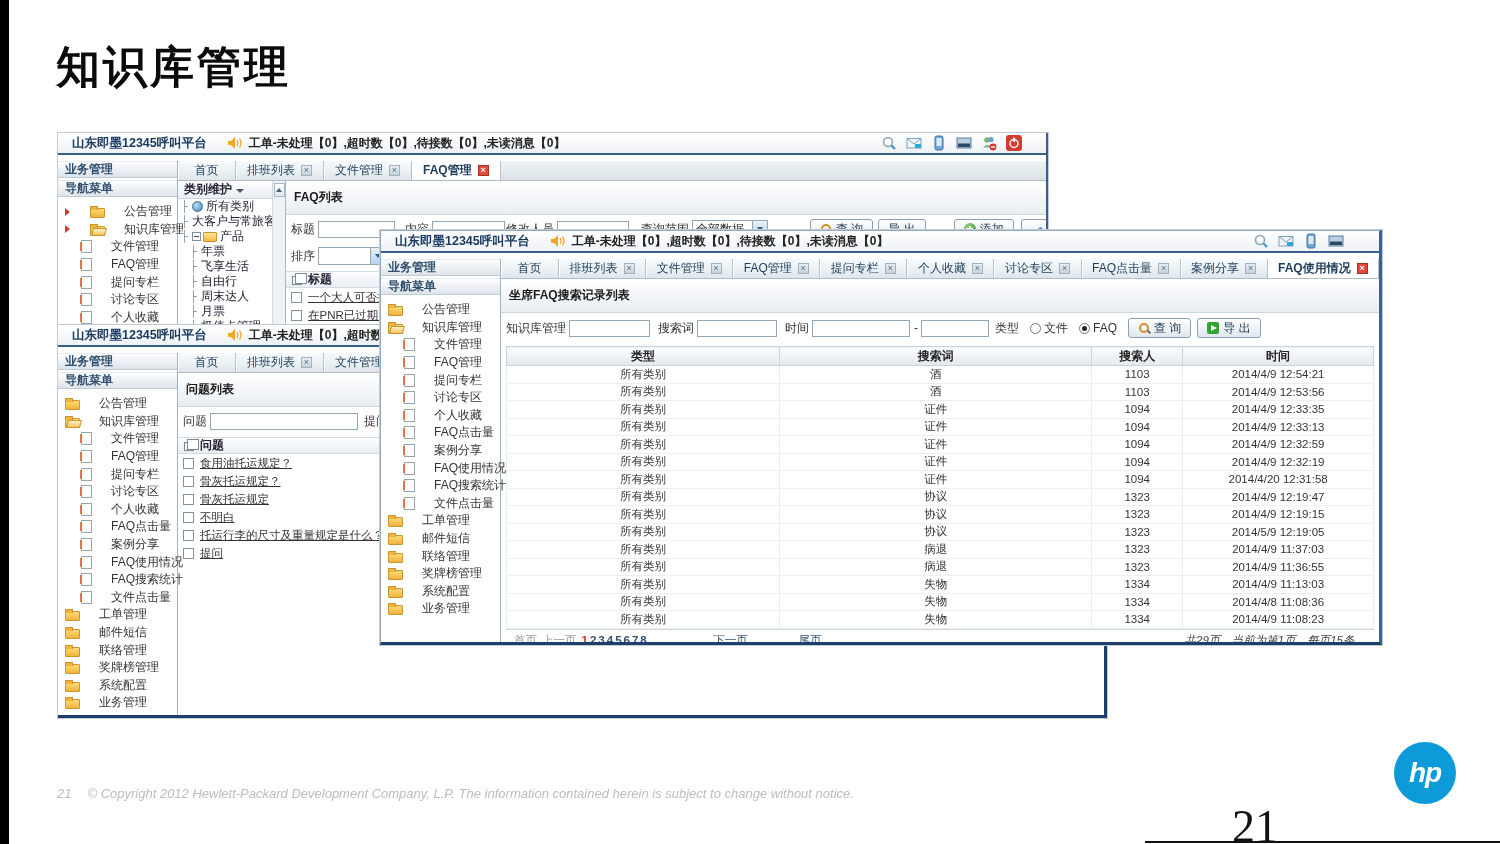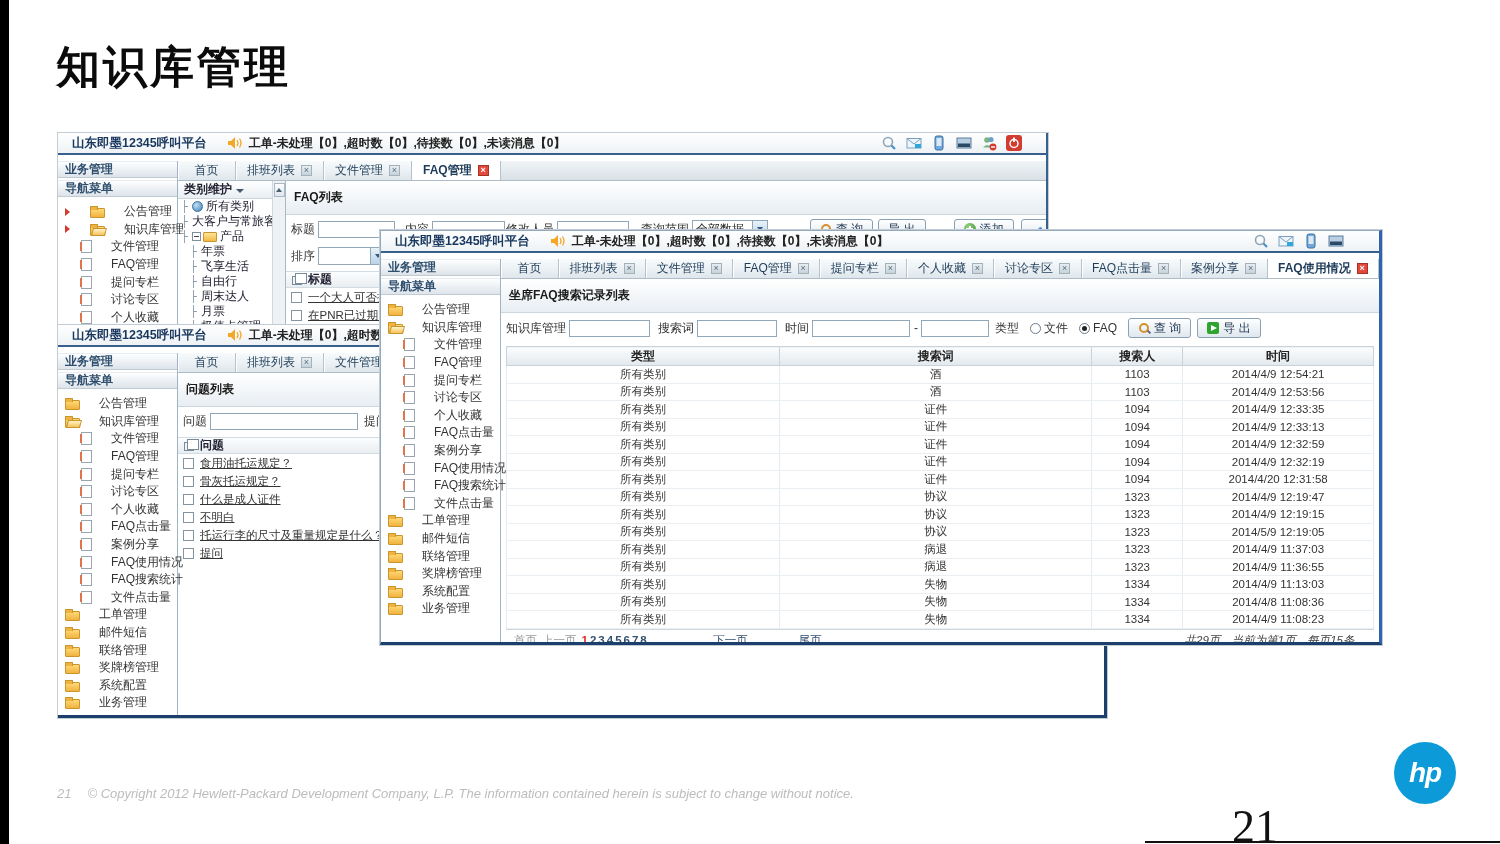--- a/index.html
+++ b/index.html
@@ -566,21 +566,21 @@
               <a class="qlink">食用油托运规定？</a>
             </div>
 
             <div class="q-row">
               <span class="cb"></span>
               <a class="qlink">骨灰托运规定？</a>
             </div>
 
             <div class="q-row">
               <span class="cb"></span>
-              <a class="qlink">什么是成人证件</a>
+              <a class="qlink">骨灰托运规定</a>
             </div>
 
             <div class="q-row">
               <span class="cb"></span>
               <a class="qlink">不明白</a>
             </div>
 
             <div class="q-row">
               <span class="cb"></span>
               <a class="qlink">托运行李的尺寸及重量规定是什么？</a>

